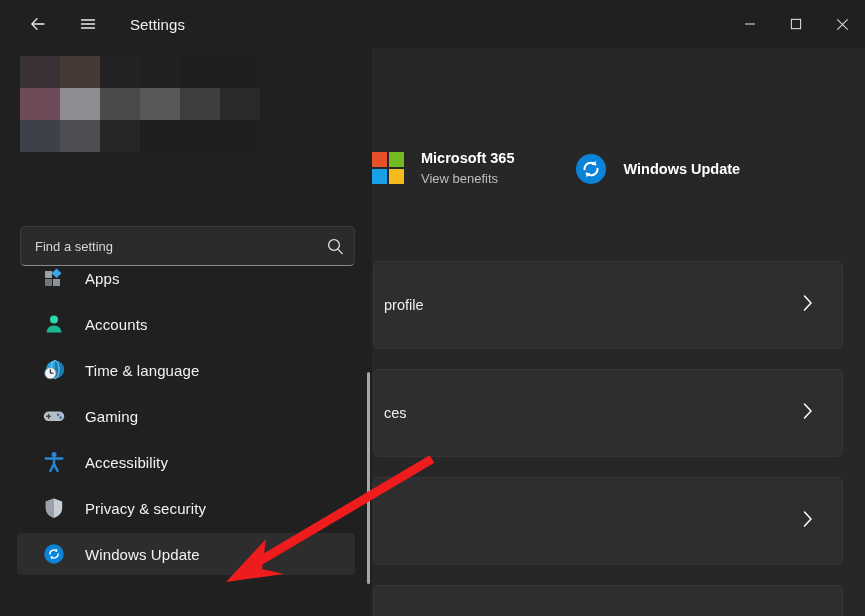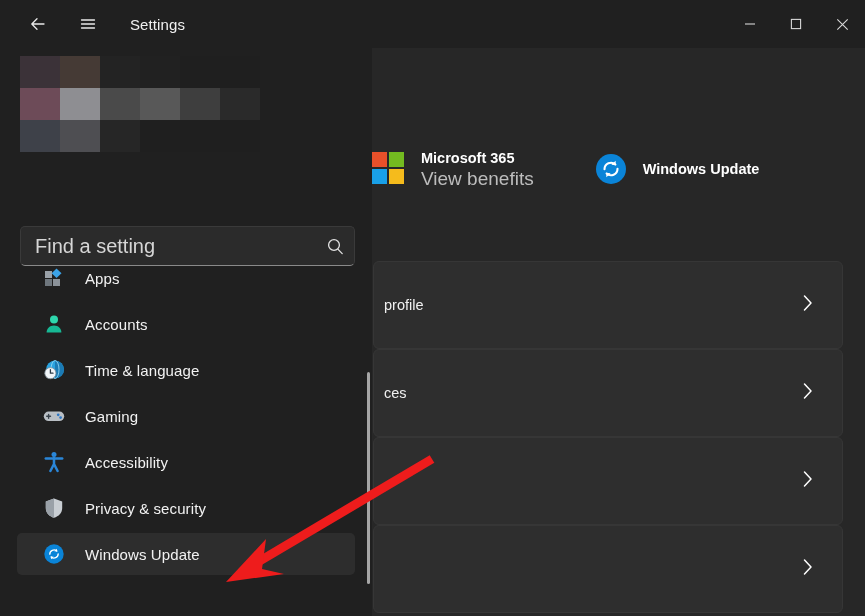--- a/index.html
+++ b/index.html
@@ -74,21 +74,21 @@
     border: 1px solid #3a3a3a;
     border-bottom: 1px solid #8a8a8a;
     border-radius: 5px;
     display: flex; align-items: center;
   }
   .search-input {
     flex: 1;
     background: transparent; border: none; outline: none;
     color: #e2e2e2;
     font-family: "Liberation Sans", sans-serif;
-    font-size: 20px;
+    font-size: 13px;
     padding-left: 14px;
   }
   .search-input::placeholder { color: #d6d6d6; opacity: 1; }
   .search-icon {
     width: 38px; display: flex; align-items: center; justify-content: center;
     color: #e0e0e0;
   }
 
   
   .navlist { position: absolute; left: 0; top: 205px; width: 372px; }
@@ -144,36 +144,36 @@
     padding-left: 0;
   }
   .ql.m365 { }
   .ql.wu { margin-left: 60px; }
   .ql-icon { width: 34px; height: 34px; margin-right: 15px; flex: 0 0 34px; }
   .ql-text { display: flex; flex-direction: column; justify-content: center; }
   .ql-title {
     font-size: 14.5px; font-weight: bold; color: #ffffff; line-height: 20px;
   }
   .ql-sub {
-    font-size: 19px; color: #bdbdbd; line-height: 20px; margin-top: 1px;
+    font-size: 13px; color: #bdbdbd; line-height: 20px; margin-top: 1px;
   }
 
   
   .mslogo { display: grid; grid-template-columns: 1fr 1fr; grid-template-rows: 1fr 1fr; gap: 2px; width: 32px; height: 32px; }
   .mslogo span { display: block; }
 
   
   .cards {
     position: absolute; left: 1px; top: 213px;
     width: 470px;
   }
   .card {
     position: relative;
     height: 88px;
-    margin-bottom: 0;
+    margin-bottom: 20px;
     background: #2e2e2e;
     border: 1px solid #363636;
     border-radius: 6px;
     display: flex; align-items: center;
   }
   .card-label {
     font-size: 14.5px;
     color: #f0f0f0;
     padding-left: 10px;
     white-space: nowrap;

